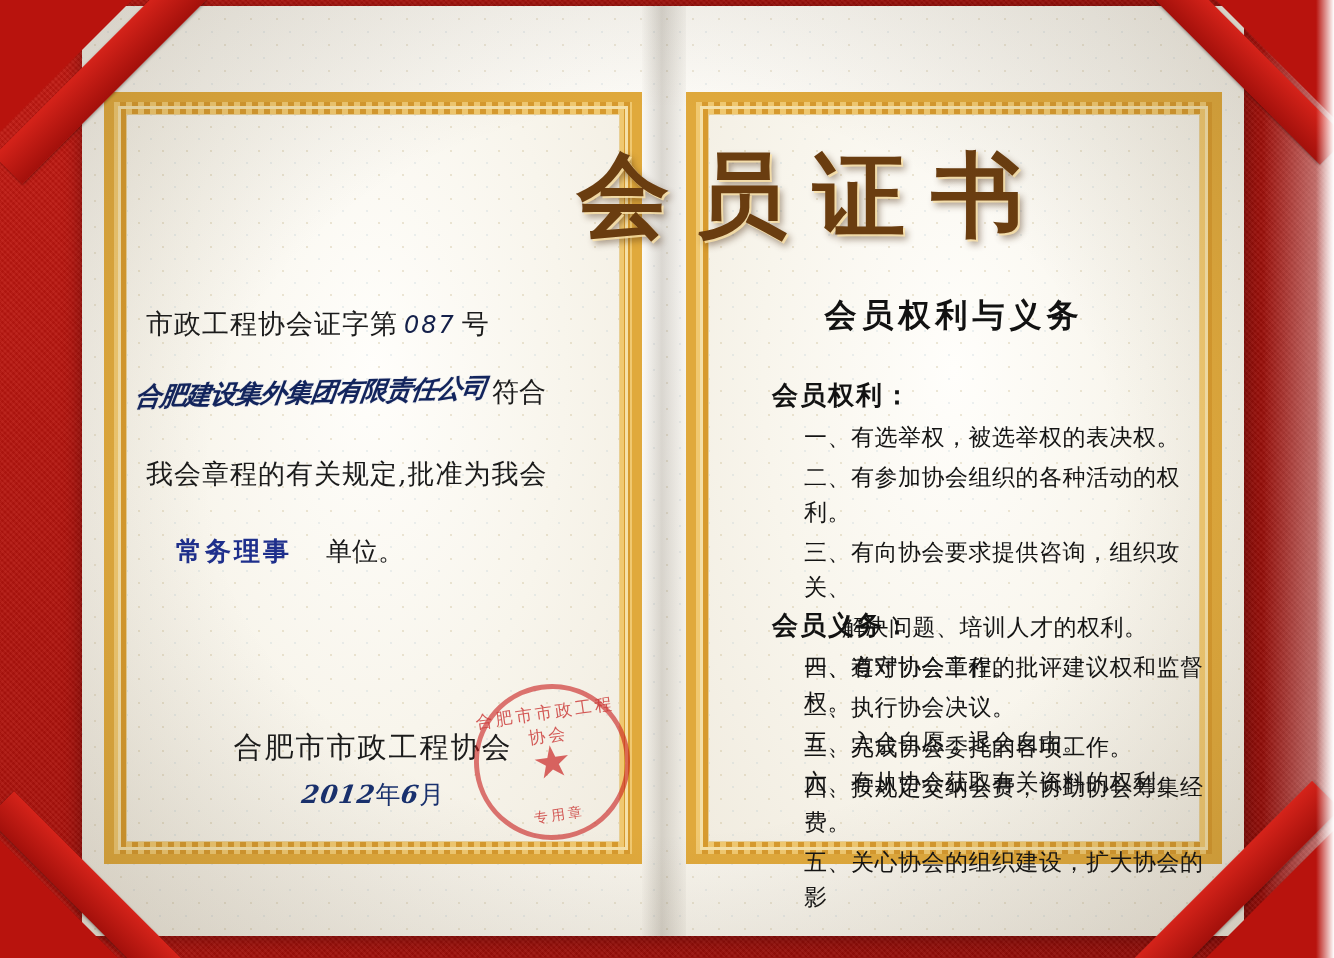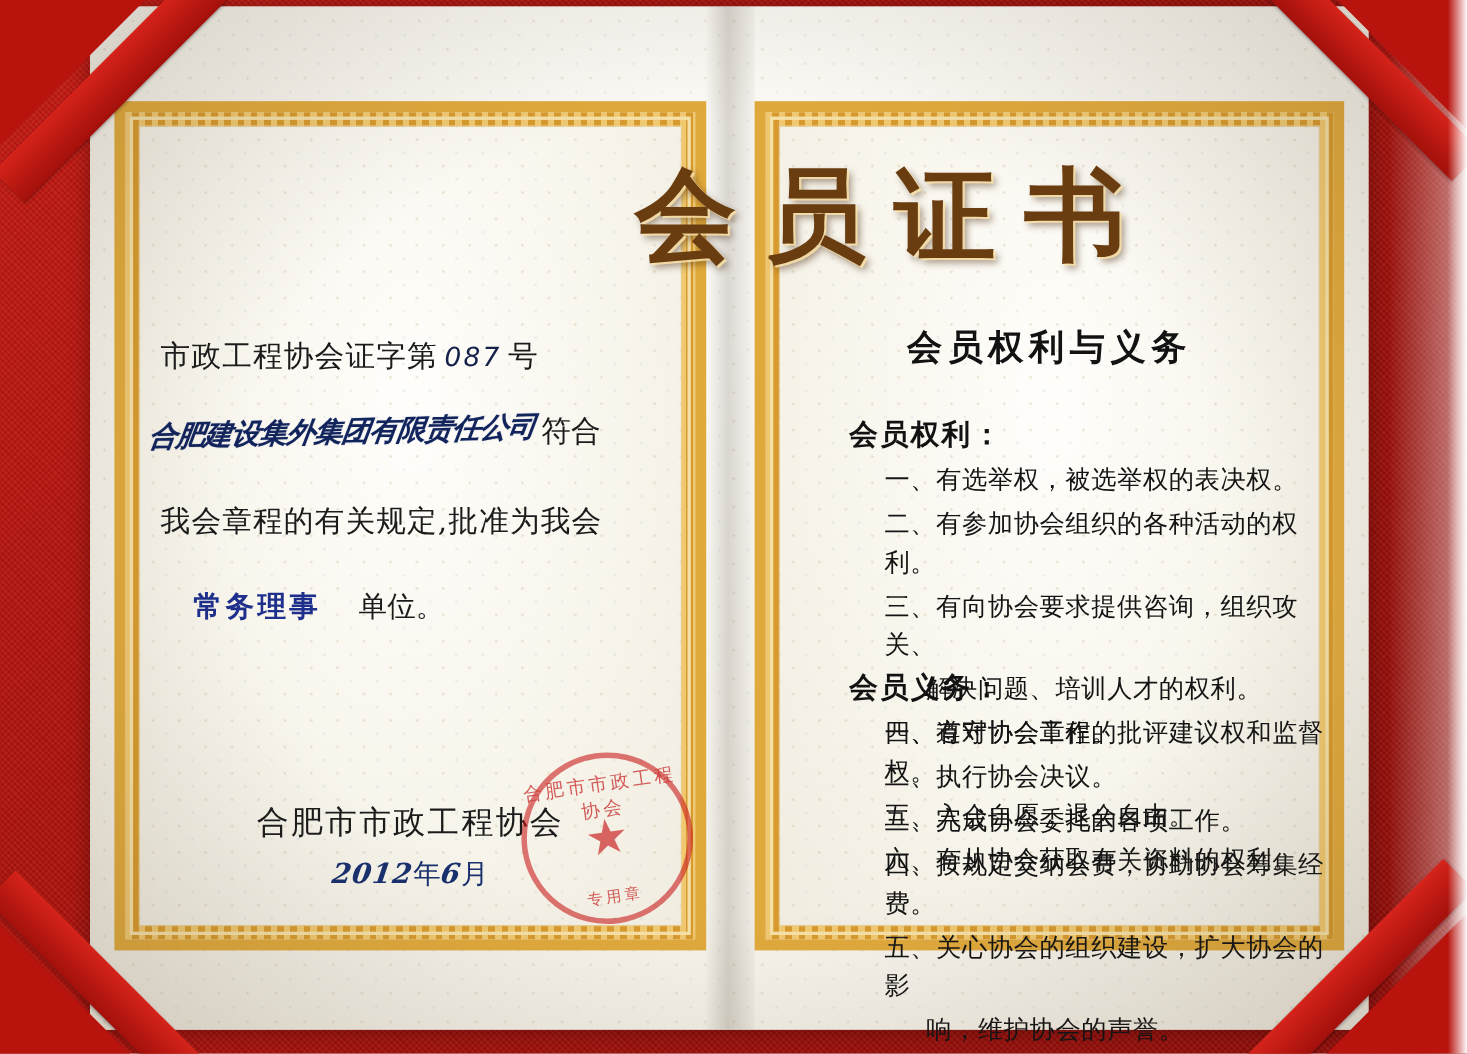--- a/index.html
+++ b/index.html
@@ -448,21 +448,20 @@
         </div>
 
         <div class="section-head duties-head">会员义务：</div>
         <div class="list duties-list">
           <ol>
             <li>一、遵守协会章程。</li>
             <li>二、执行协会决议。</li>
             <li>三、完成协会委托的各项工作。</li>
             <li>四、按规定交纳会费，协助协会筹集经费。</li>
             <li>五、关心协会的组织建设，扩大协会的影</li>
-            <li class="cont">响，维护协会的声誉。</li>
           </ol>
         </div>
       </div>
     </div>
 
     <div class="title-cn">会员证书</div>
 
     <div class="gutter"></div>
     <div class="page-shadow"></div>
   </div>

